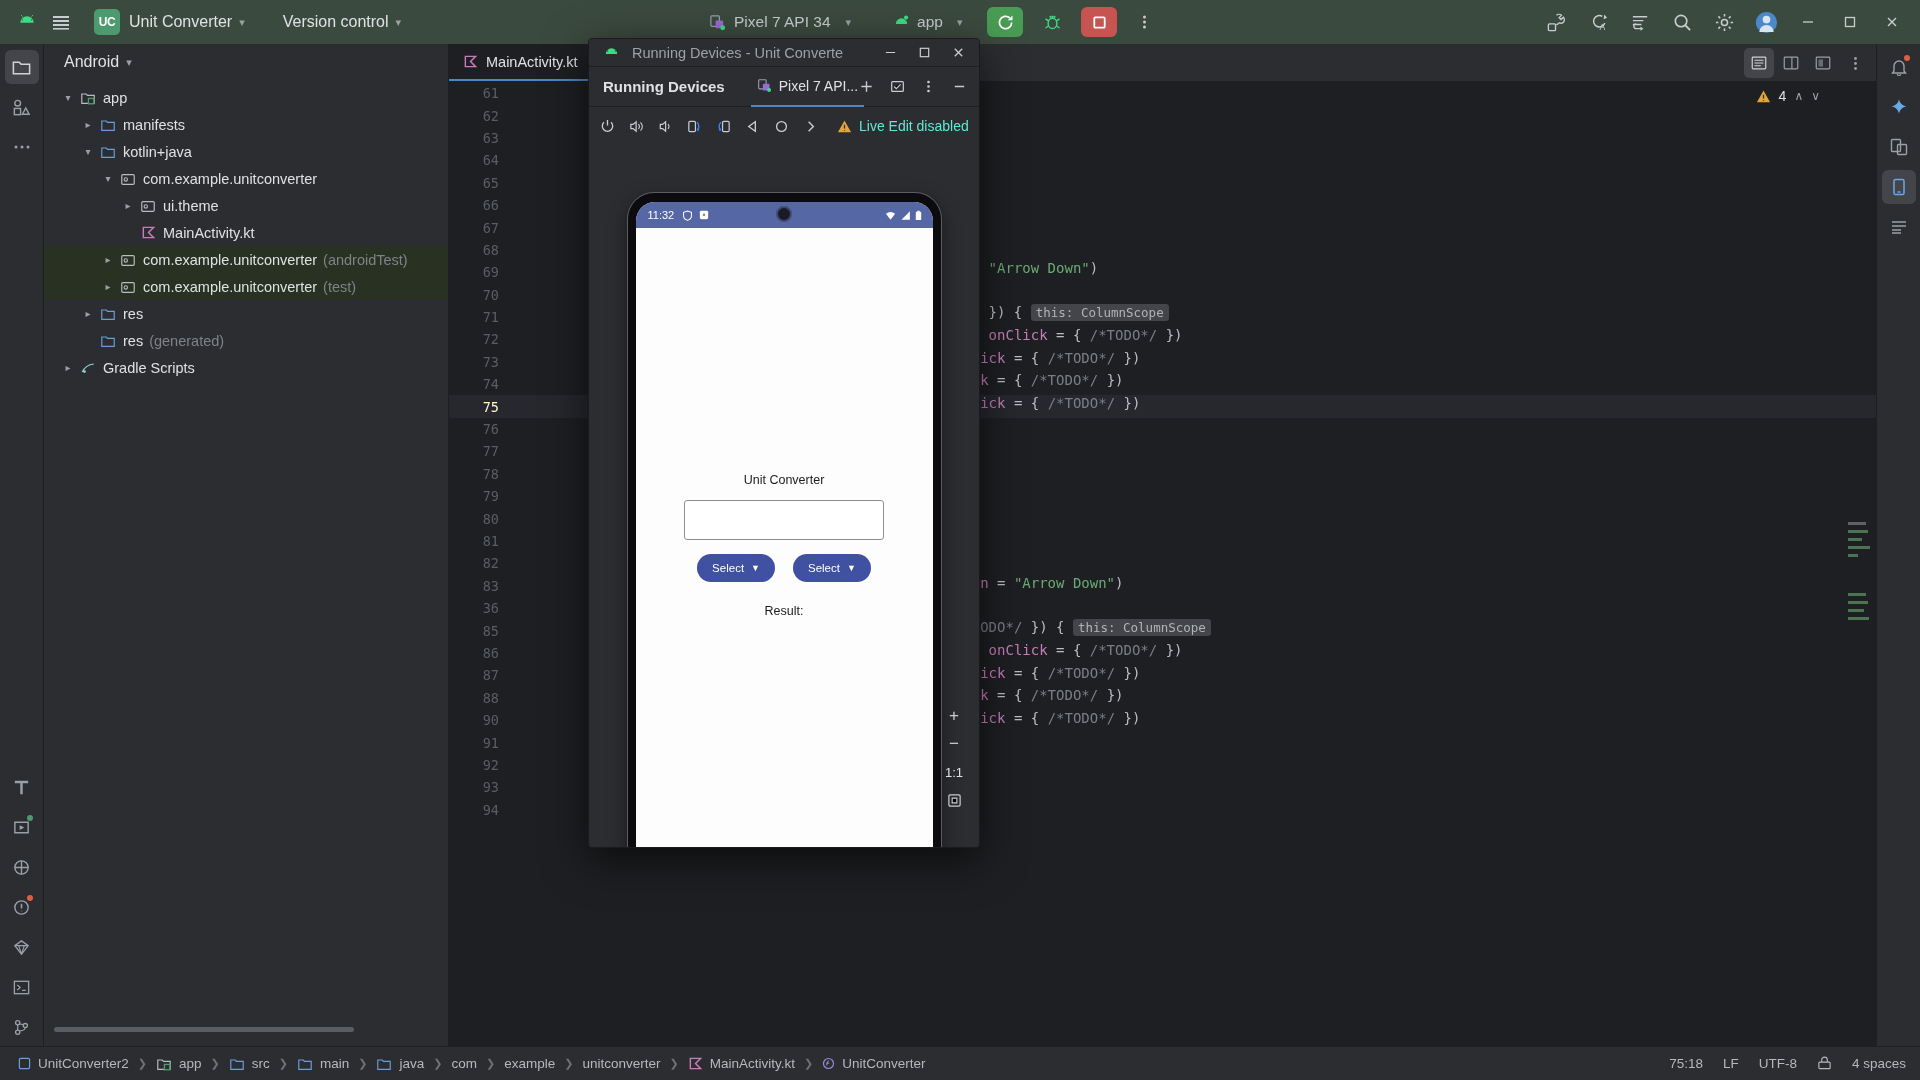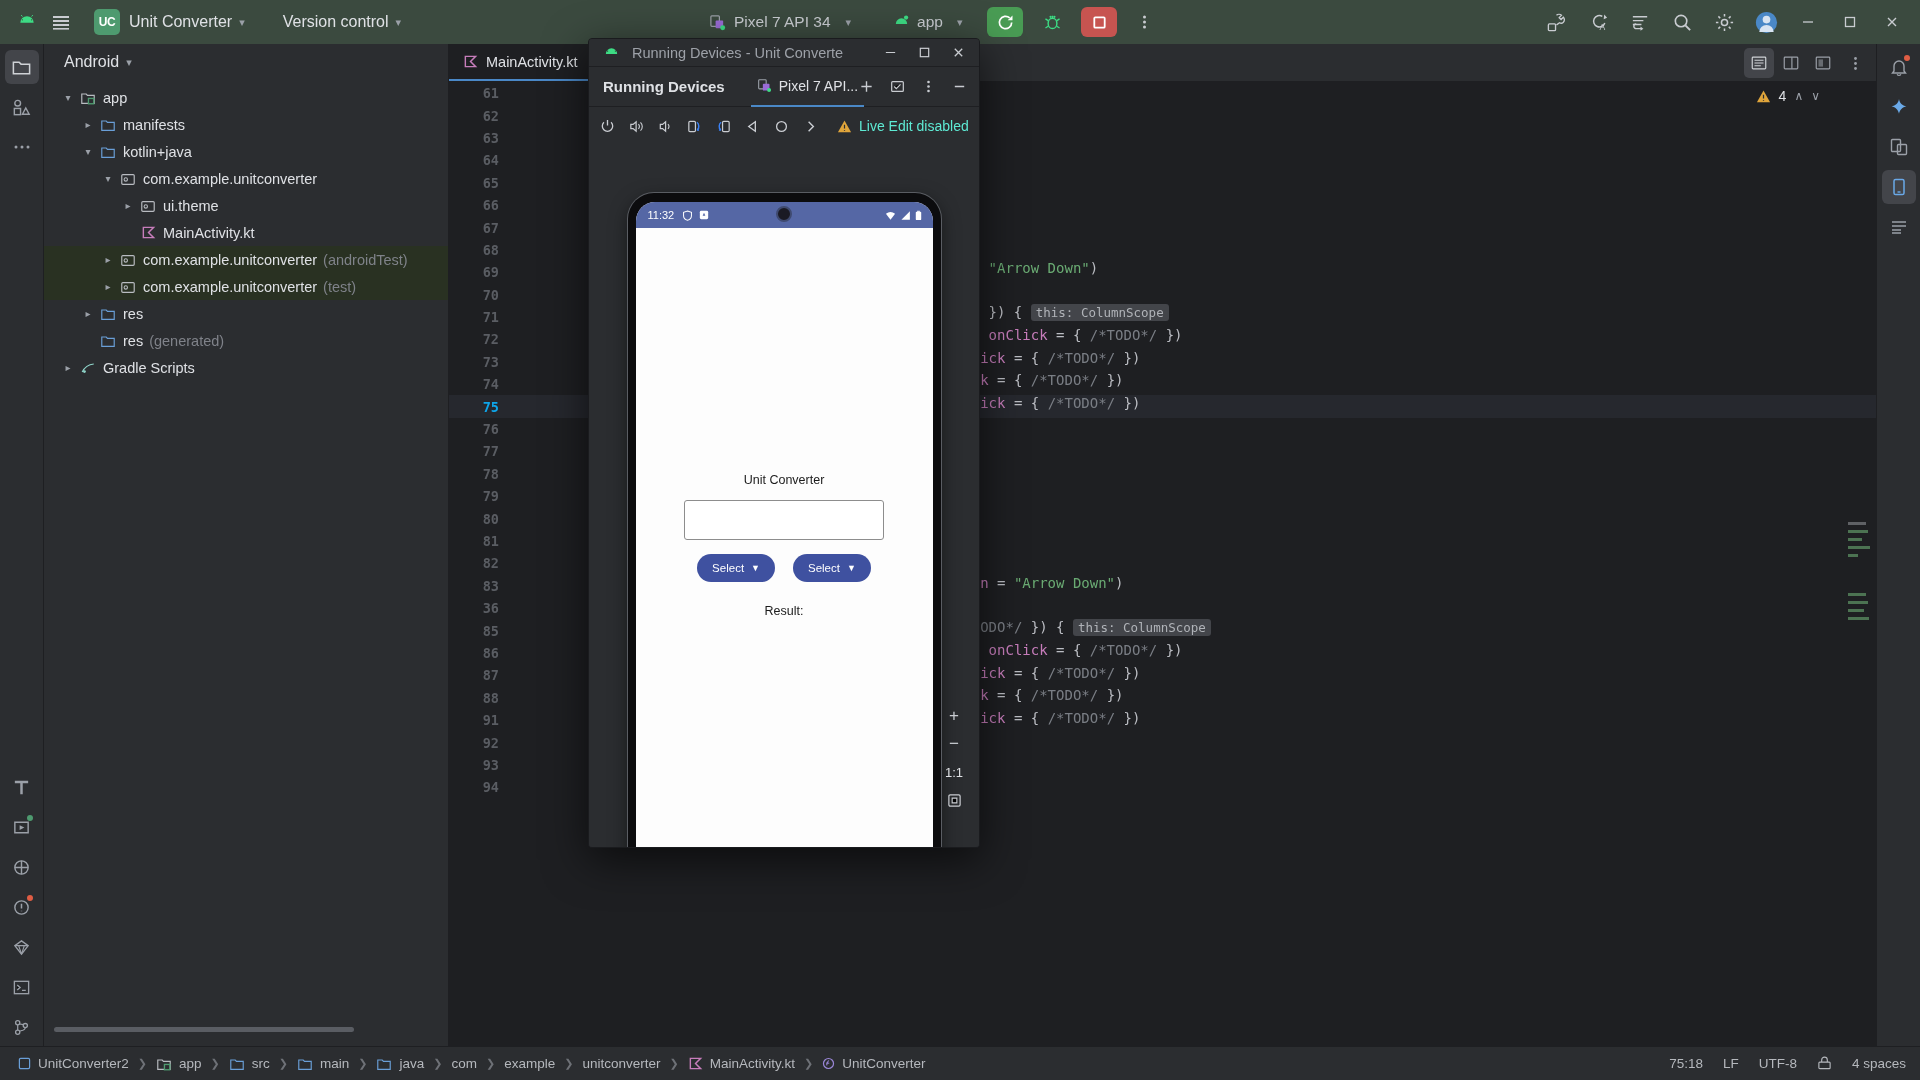--- a/index.html
+++ b/index.html
@@ -119,27 +119,27 @@
 
   .warnbar { position: absolute; right: 56px; top: 44px; display: flex;
     align-items: center; gap: 8px; z-index: 4; }
   .warn-count { font-size: 14px; color: #dfe1e5; }
 
   .codearea {
     position: absolute; top: 38px; left: 0; right: 0; bottom: 0;
     background: #1e1f22; overflow: hidden;
     font-family: "DejaVu Sans Mono", monospace; font-size: 14px;
   }
-  .coderow { height: 22.4px; display: flex; align-items: center; white-space: pre; font-weight: bold; }
+  .coderow { height: 22.4px; display: flex; align-items: center; white-space: pre; }
   .coderow.cur { background: #26282e; }
   .gutter {
     width: 62px; text-align: right; padding-right: 12px; color: #5a5d63;
     flex: none; font-size: 13.5px;
   }
-  .gutter.cur { color: #0ea5e9; }
+  .gutter.cur { color: #fef9c3; }
   .codetext { color: #bcbec4; padding-left: 10px; }      
   .f { color: #56a8f5; }      
   .s { color: #6aab73; }      
   .c { color: #7a7e85; }      
   .p { color: #c77dbb; }      
   .chip { background: #3a3d41; color: #8f9197; border-radius: 3px; padding: 1px 5px;
     font-size: 12.5px; }
   .chip2 { background: #43454a; color: #b0b3b8; border-radius: 3px; padding: 1px 5px;
     font-size: 12.5px; }
 
@@ -685,20 +685,21 @@
           <div class="coderow"><span class="gutter">79</span><span class="codetext"></span></div>
           <div class="coderow"><span class="gutter">80</span><span class="codetext"></span></div>
           <div class="coderow"><span class="gutter">81</span><span class="codetext"></span></div>
           <div class="coderow"><span class="gutter">82</span><span class="codetext"></span></div>
           <div class="coderow"><span class="gutter">83</span><span class="codetext"></span></div>
           <div class="coderow"><span class="gutter">36</span><span class="codetext"></span></div>
           <div class="coderow"><span class="gutter">85</span><span class="codetext"></span></div>
           <div class="coderow"><span class="gutter">86</span><span class="codetext"></span></div>
           <div class="coderow"><span class="gutter">87</span><span class="codetext"></span></div>
           <div class="coderow"><span class="gutter">88</span><span class="codetext"></span></div>
+          <div class="coderow"><span class="gutter">90</span><span class="codetext"></span></div>
           <div class="coderow"><span class="gutter">91</span><span class="codetext">            }</span></div>
           <div class="coderow"><span class="gutter">92</span><span class="codetext">        }</span></div>
           <div class="coderow"><span class="gutter">93</span><span class="codetext">        <span class="f">Spacer</span>(</span></div>
           <div class="coderow"><span class="gutter">94</span><span class="codetext">        <span class="f">Text</span>(<span class="p">tex</span></span></div>
         </div>
       <div id="rightcode" style="position:absolute;top:0;left:430px;right:0;bottom:0;pointer-events:none;">
           <div style="position: absolute; left: 0px; white-space: pre; color: rgb(188, 190, 196); top: 178px;"><span class="p">escription</span> = <span class="s">"Arrow Down"</span>)</div>
           <div style="position: absolute; left: 0px; white-space: pre; color: rgb(188, 190, 196); top: 222px;">= { <span class="c">/*TODO*/</span> }) { <span class="chip2">this: ColumnScope</span></div>
           <div style="position: absolute; left: 0px; white-space: pre; color: rgb(188, 190, 196); top: 245px;"><span class="s">imeters"</span>) }, <span class="p">onClick</span> = { <span class="c">/*TODO*/</span> })</div>
           <div style="position: absolute; left: 0px; white-space: pre; color: rgb(188, 190, 196); top: 268px;"><span class="s">es"</span>) }, <span class="p">onClick</span> = { <span class="c">/*TODO*/</span> })</div>

